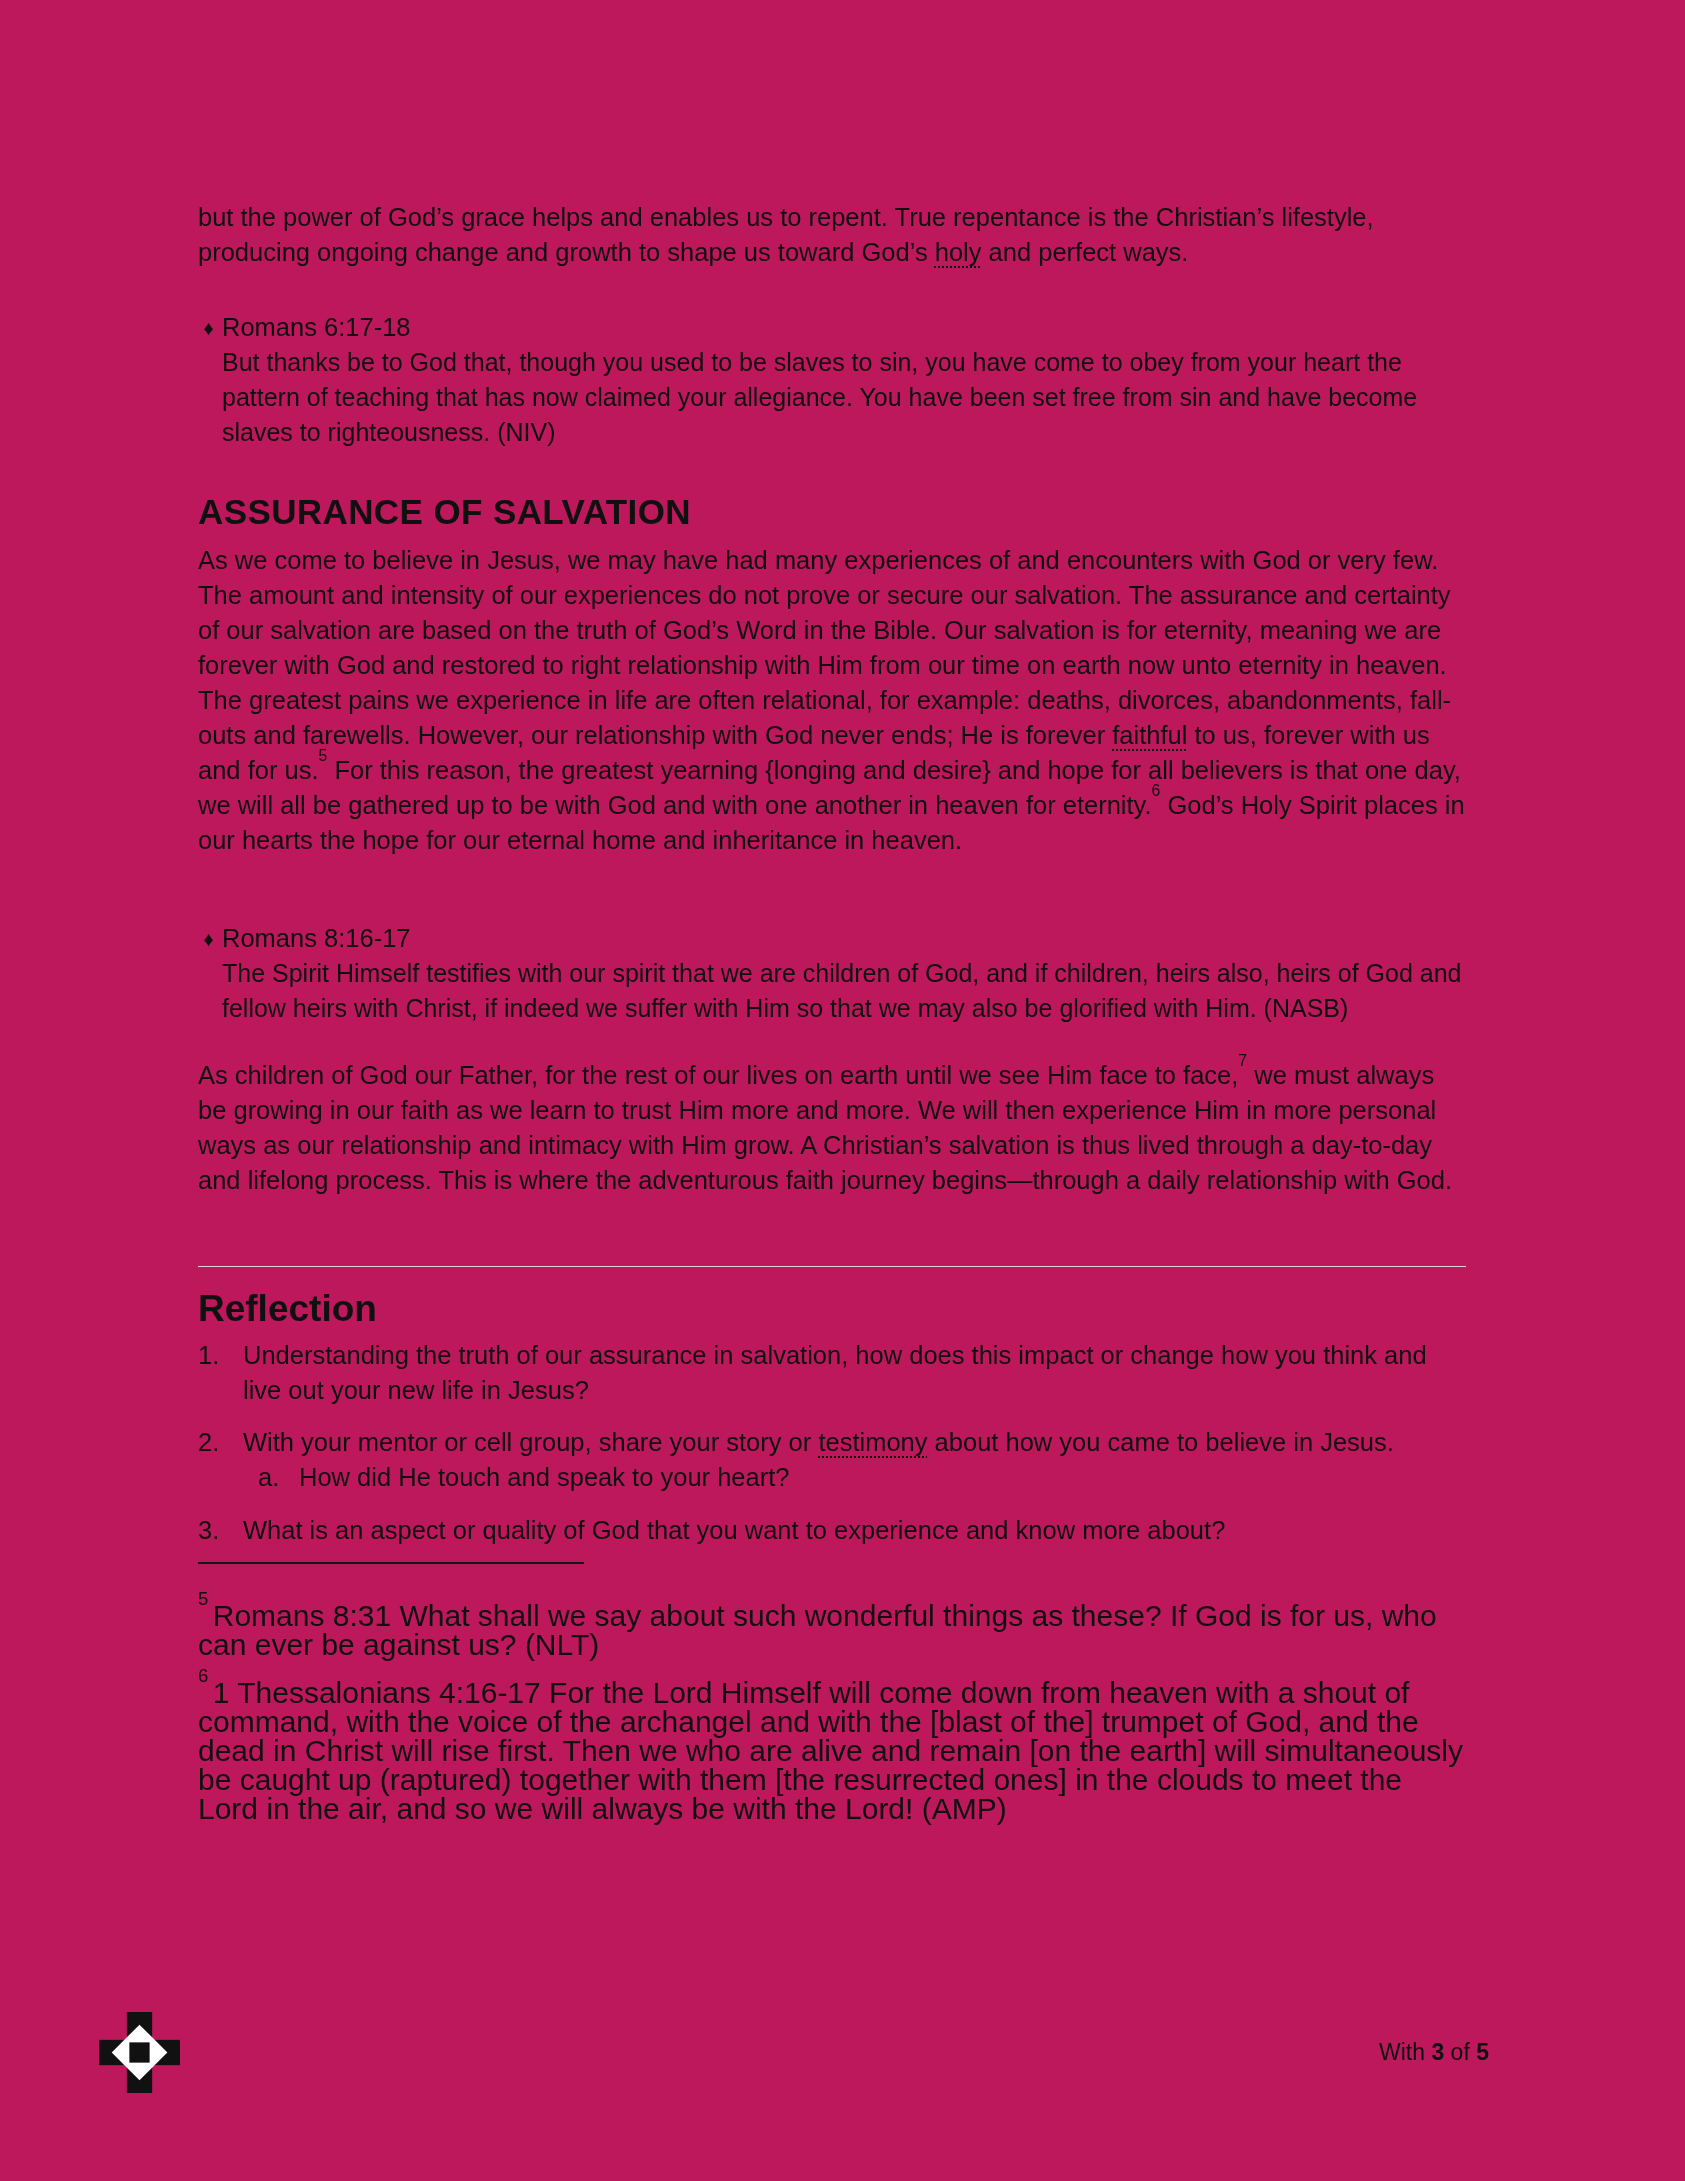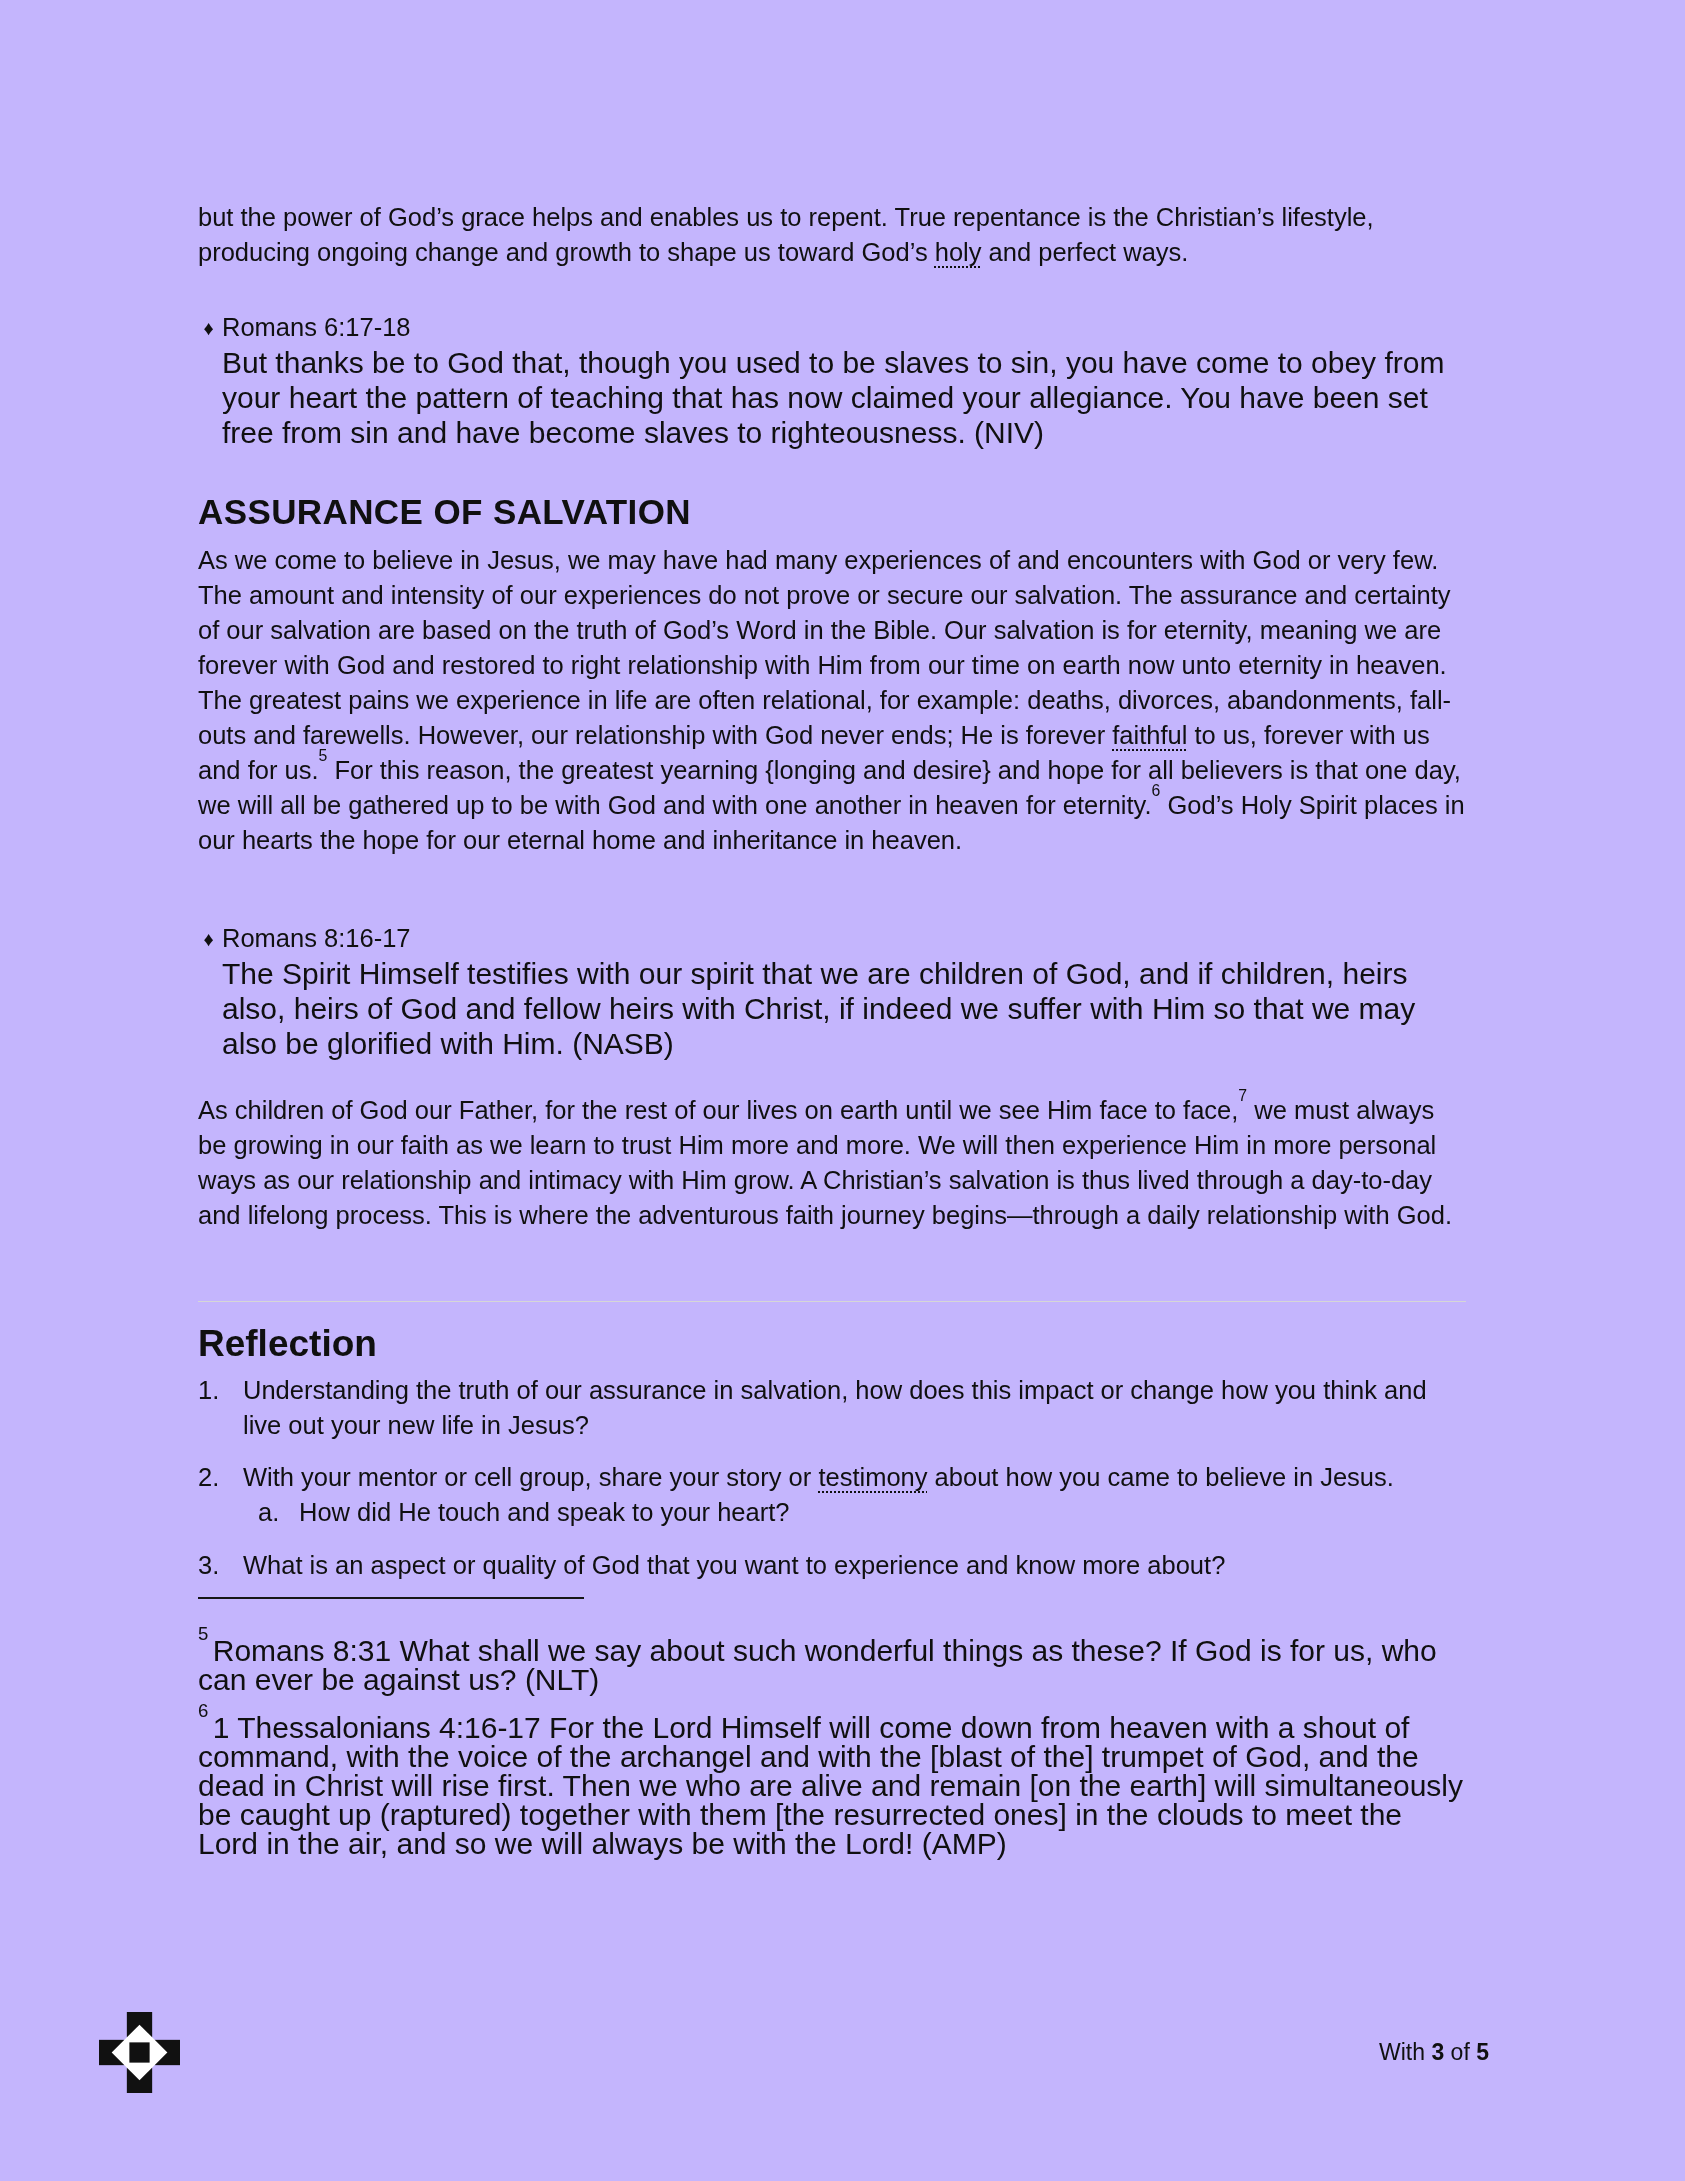--- a/index.html
+++ b/index.html
@@ -1,36 +1,36 @@
 <!DOCTYPE html>
 <html style="font-size:14px"><head>
 <meta charset="utf-8">
 <style>
   html,body { margin:0; padding:0; background:#e8e8e8; }
   .page {
     position:relative;
     width:1685px; height:2181px;
-    background:#c4b5fd;
+    background:#be185d;
     font-family:"Liberation Sans", sans-serif;
     color:#101010;
     overflow:hidden;
   }
   .content {
     position:absolute; left:198px; top:0;
     width:1268px;
   }
   p { margin:0; }
   .body-text { font-size:25.5px; line-height:35px; }
   .intro { margin-top:200px; }
 
   .scripture { margin-top:40px; padding-left:24px; }
   .scripture-2 { margin-top:63px; }
   .scripture-ref { position:relative; font-size:25.5px; line-height:35px; }
   .diamond { position:absolute; left:-18.4px; top:0.9px; font-size:20px; }
-  .scripture-text { font-size:30px; line-height:35px; }
+  .scripture-text { font-size:25px; line-height:35px; }
 
   .h-assurance {
     margin:44px 0 0 0;
     font-size:35px; line-height:35px;
     font-weight:bold; letter-spacing:0.4px;
   }
   .para-main { margin-top:14px; }
   .para-children { margin-top:32px; }
 
   sup.fn-ref {

